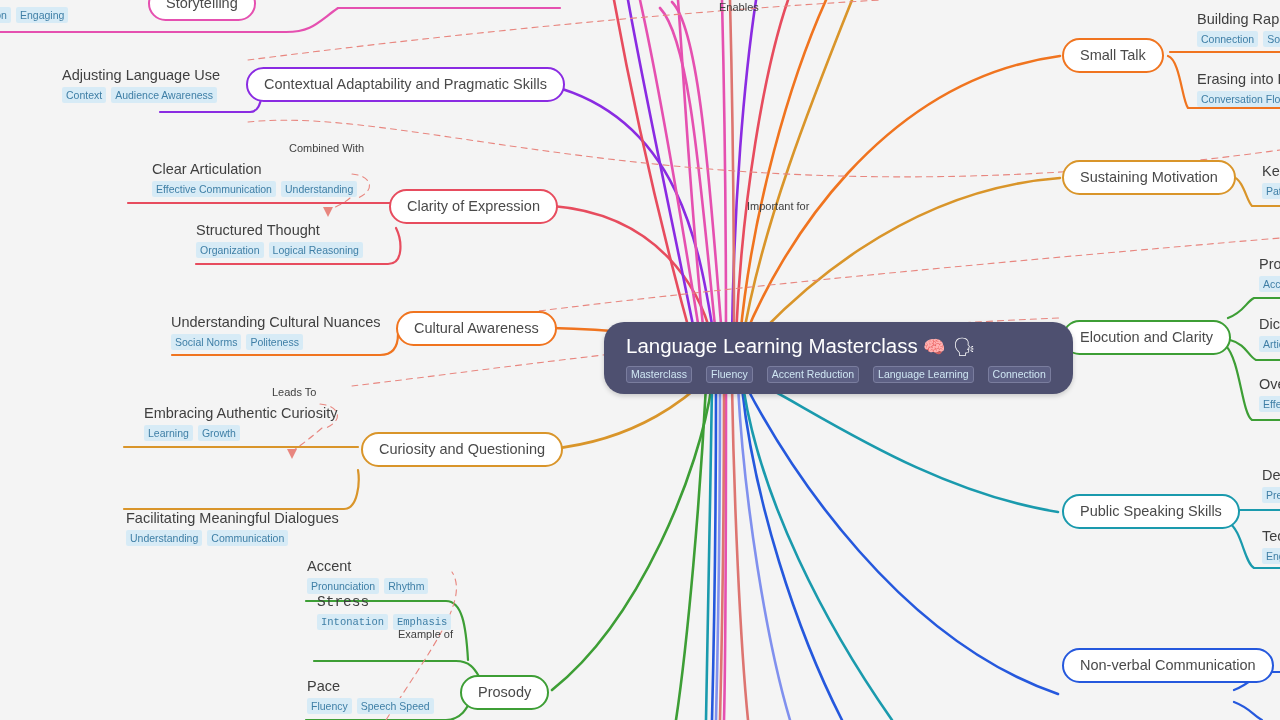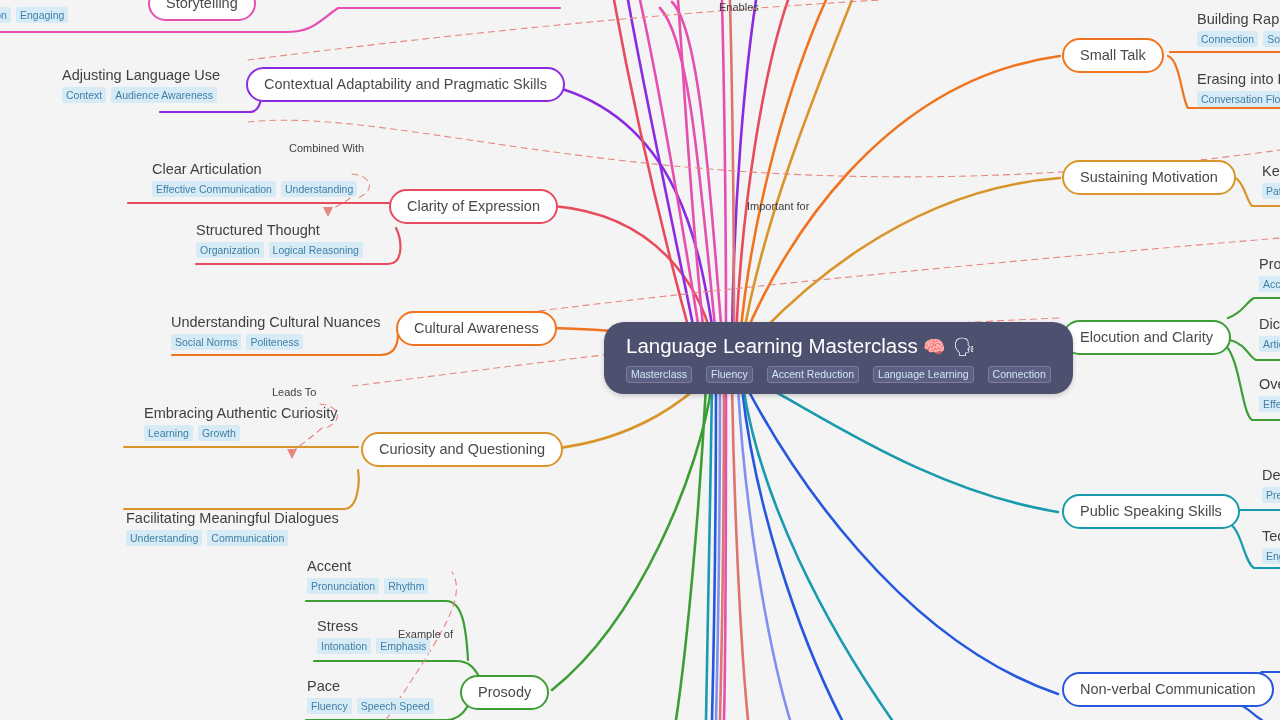--- a/index.html
+++ b/index.html
@@ -202,21 +202,21 @@
       <div class="branch" style="border-color: rgb(229, 80, 176); left: 148px; top: -14px;">Storytelling</div>
       <div class="branch" style="border-color: rgb(138, 43, 226); left: 246px; top: 67px;">Contextual Adaptability and Pragmatic Skills</div>
       <div class="branch" style="border-color: rgb(231, 76, 94); left: 389px; top: 189px;">Clarity of Expression</div>
       <div class="branch" style="border-color: rgb(240, 116, 31); left: 396px; top: 311px;">Cultural Awareness</div>
       <div class="branch" style="border-color: rgb(217, 149, 42); left: 361px; top: 432px;">Curiosity and Questioning</div>
       <div class="branch" style="border-color: rgb(61, 158, 53); left: 460px; top: 675px;">Prosody</div>
       <div class="branch" style="border-color: rgb(240, 116, 31); left: 1062px; top: 38px;">Small Talk</div>
       <div class="branch" style="border-color: rgb(217, 149, 42); left: 1062px; top: 160px;">Sustaining Motivation</div>
       <div class="branch" style="border-color: rgb(61, 158, 53); left: 1062px; top: 320px;">Elocution and Clarity</div>
       <div class="branch" style="border-color: rgb(26, 154, 173); left: 1062px; top: 494px;">Public Speaking Skills</div>
-      <div class="branch" style="border-color: rgb(37, 88, 221); left: 1062px; top: 672px; text-align: right;">Non-verbal Communication</div>
+      <div class="branch" style="border-color: rgb(37, 88, 221); left: 1062px; top: 648px; text-align: right;">Non-verbal Communication</div>
     </div>
   <div id="leaf-layer">
       <div class="leaf" style="left: -70px; top: -14px;">
         <div class="leaf-title">Engaging Narratives</div>
         <div class="leaf-tags">
           <span class="tagpill">Communication</span>
           <span class="tagpill">Engaging</span>
         </div>
       </div>
       <div class="leaf" style="left: 62px; top: 66px;">
@@ -261,21 +261,21 @@
           <span class="tagpill">Communication</span>
         </div>
       </div>
       <div class="leaf" style="left: 307px; top: 557px;">
         <div class="leaf-title">Accent</div>
         <div class="leaf-tags">
           <span class="tagpill">Pronunciation</span>
           <span class="tagpill">Rhythm</span>
         </div>
       </div>
-      <div class="leaf" style="left: 317px; top: 617px;">
+      <div class="leaf" style="left: 317px; top: 593px; font-family: Liberation Mono, monospace;">
         <div class="leaf-title">Stress</div>
         <div class="leaf-tags">
           <span class="tagpill">Intonation</span>
           <span class="tagpill">Emphasis</span>
         </div>
       </div>
       <div class="leaf" style="left: 307px; top: 677px;">
         <div class="leaf-title">Pace</div>
         <div class="leaf-tags">
           <span class="tagpill">Fluency</span>

